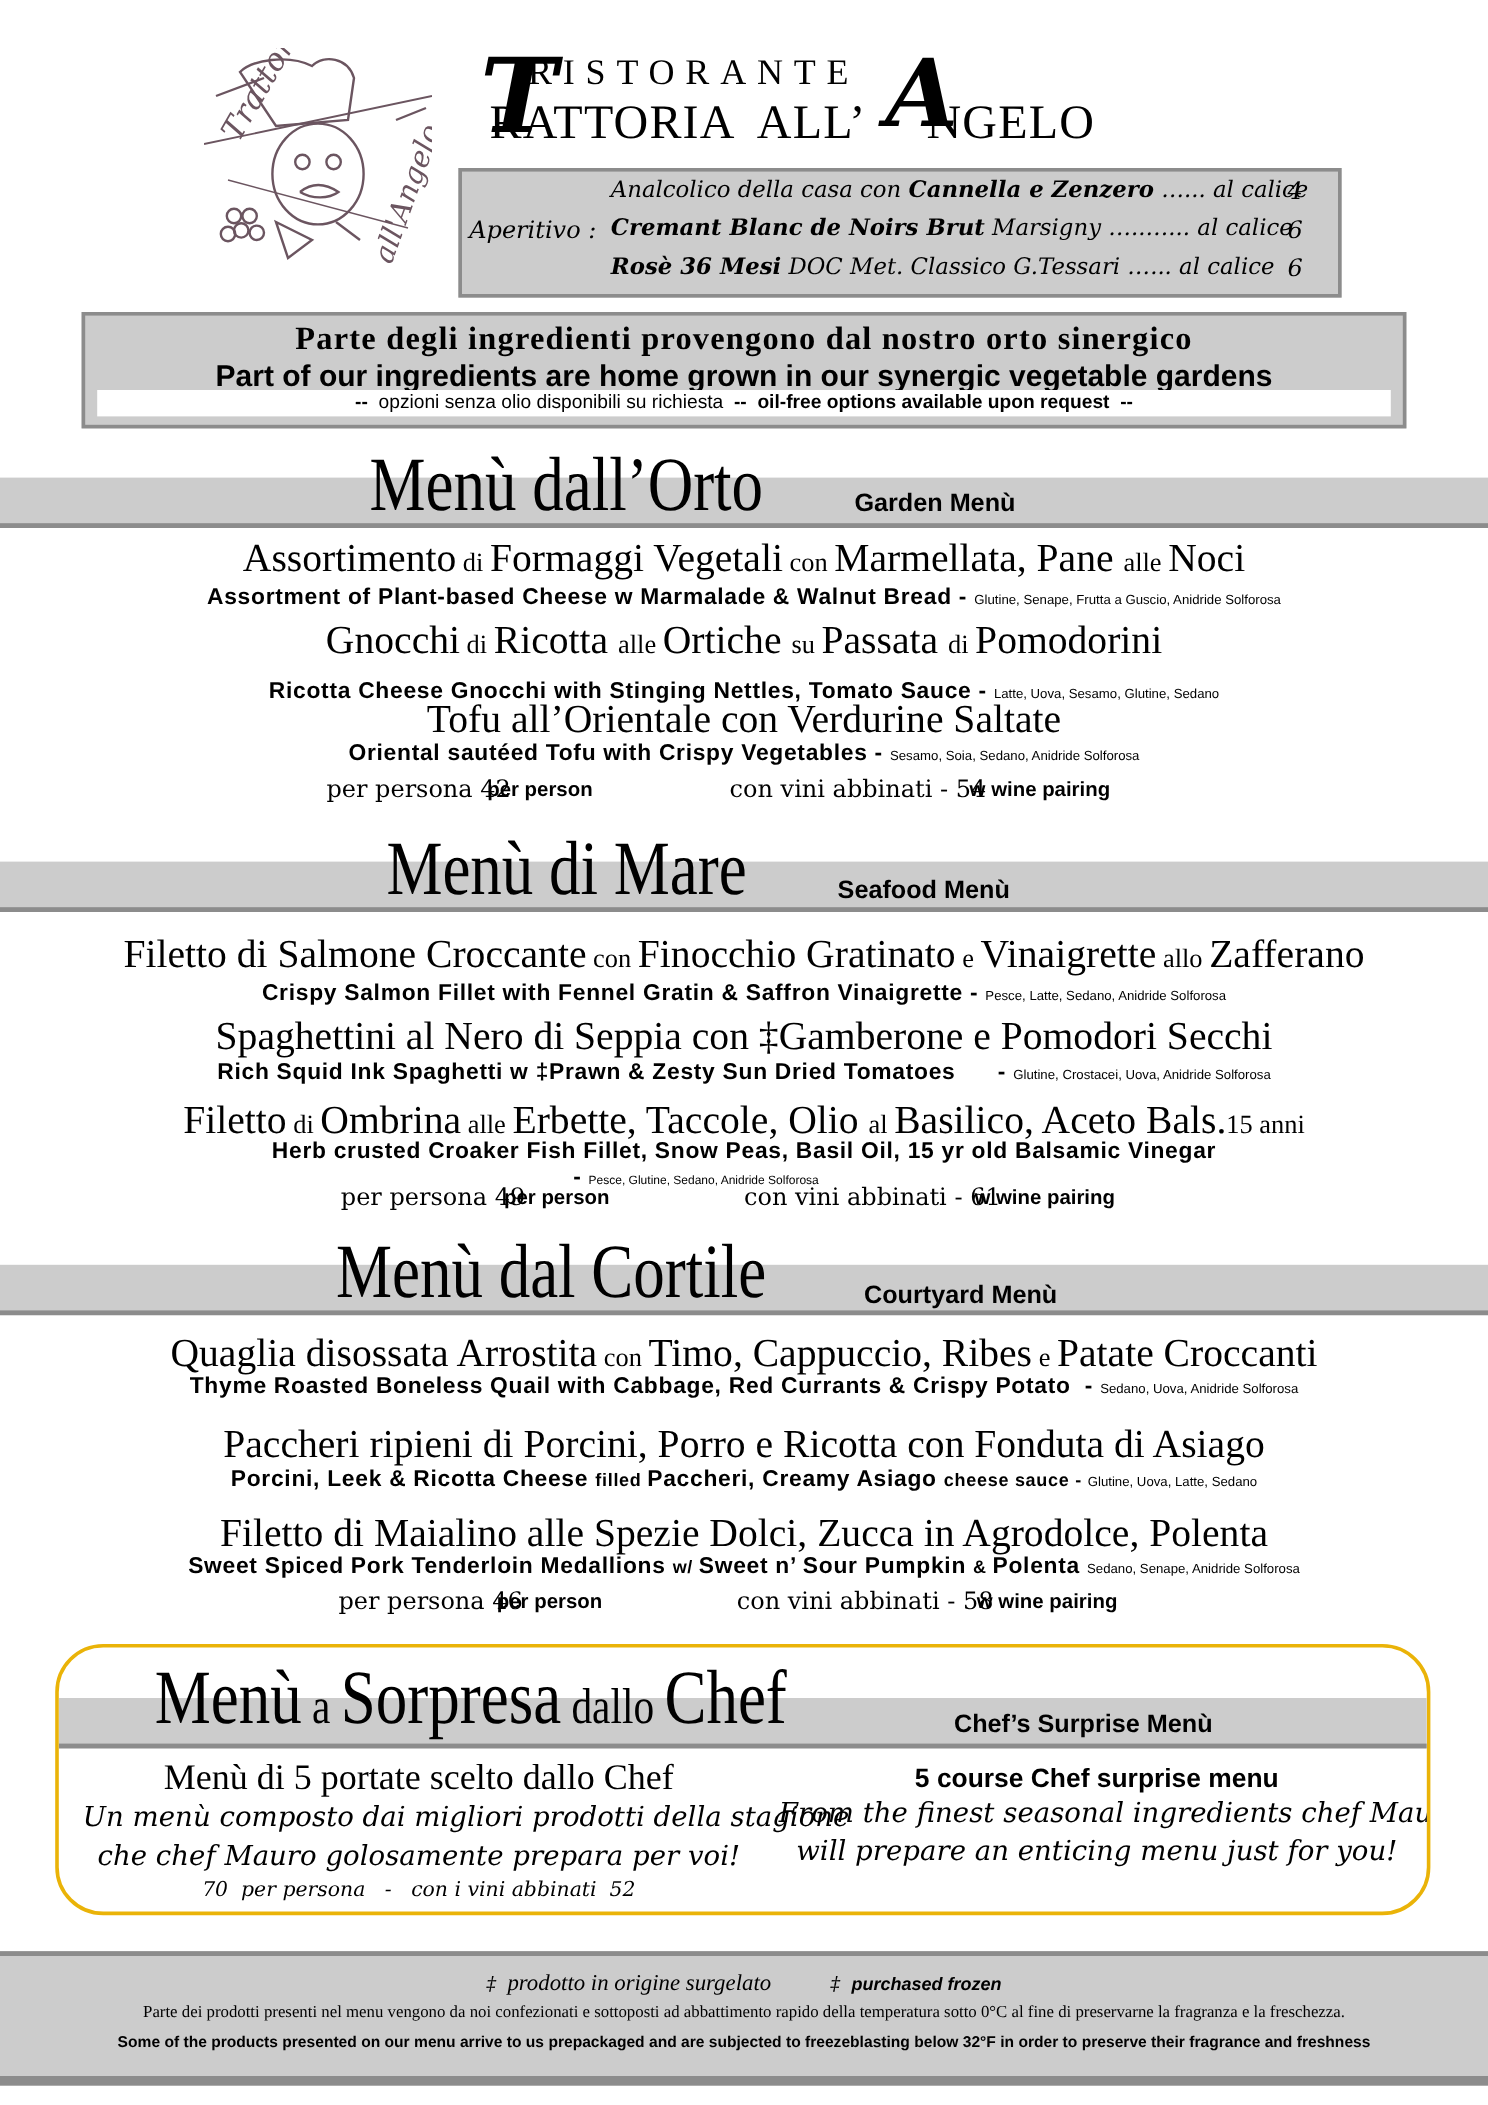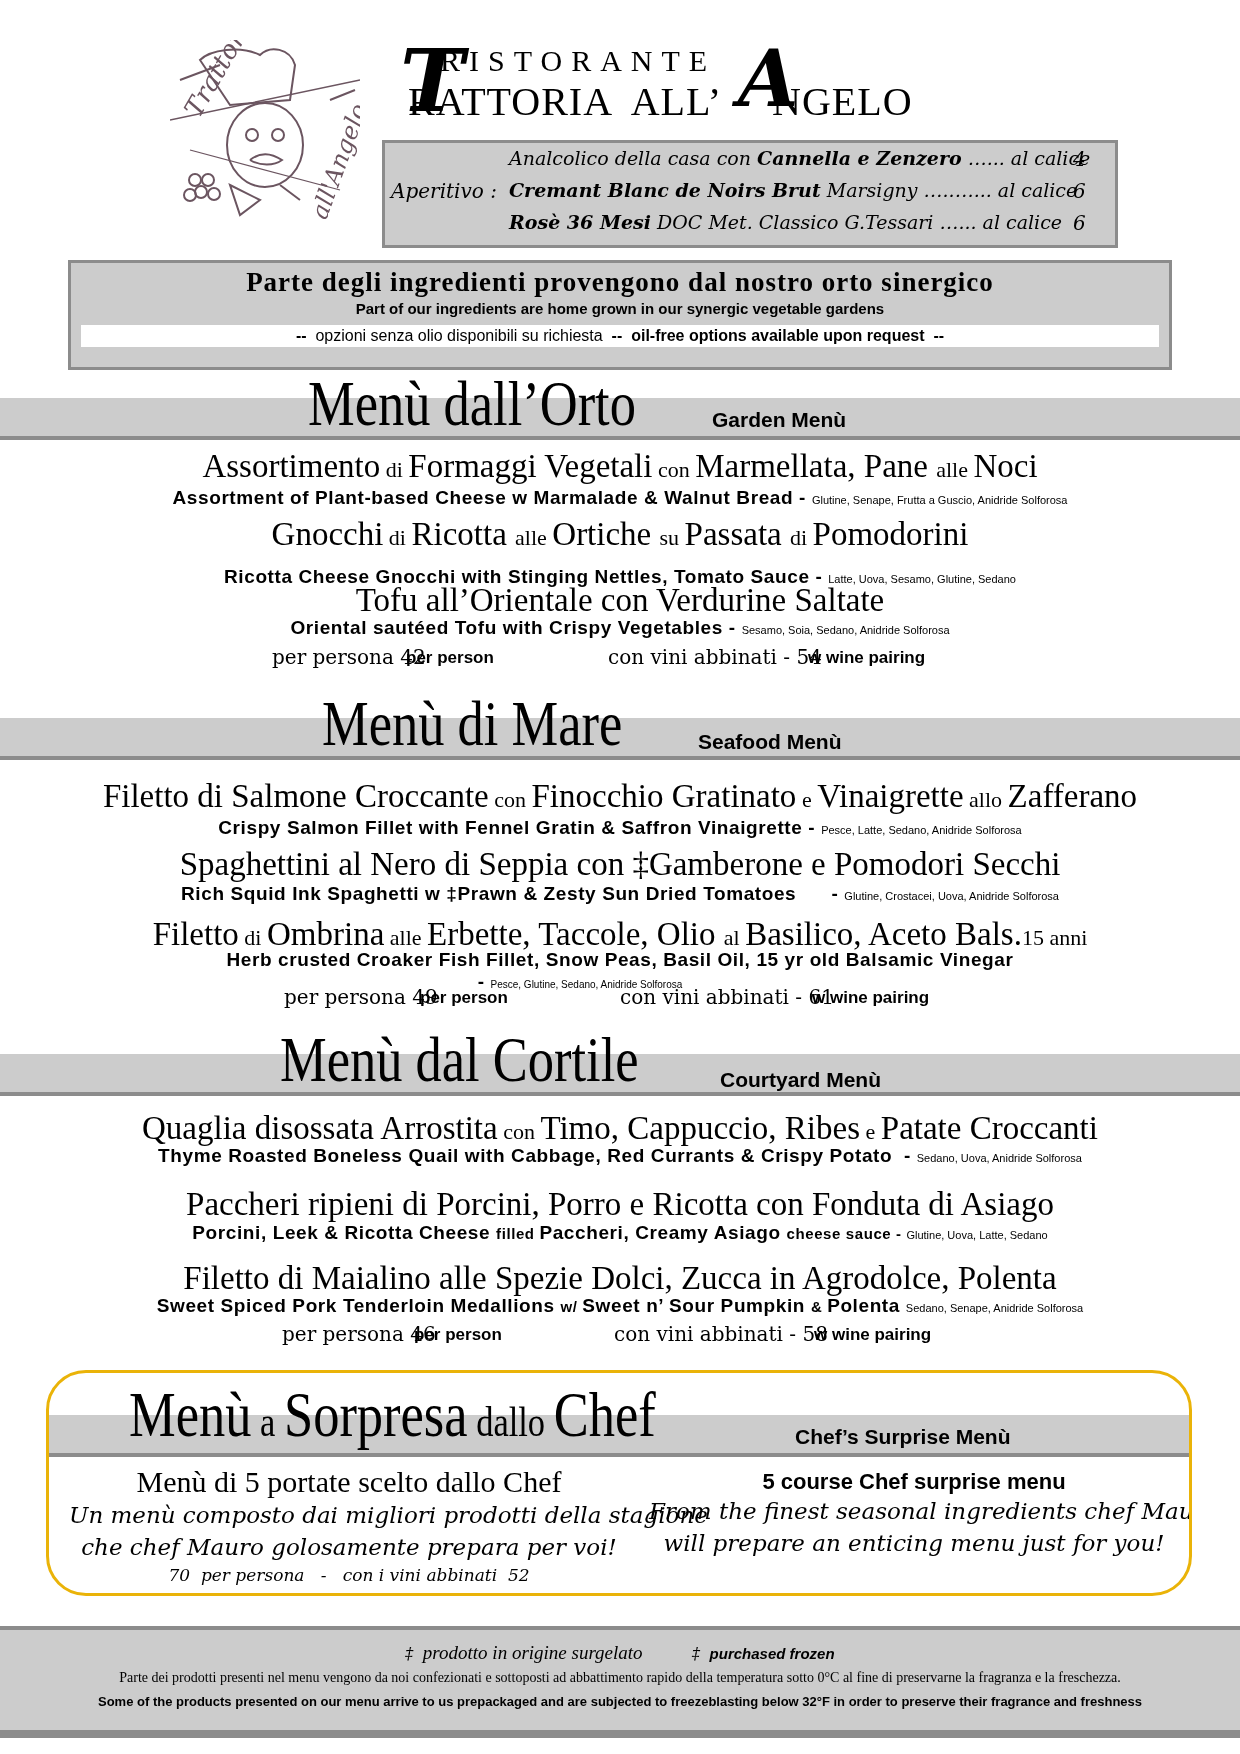--- a/index.html
+++ b/index.html
@@ -12,23 +12,23 @@
   .title-big { left: 408px; top: 78px; font-family: "Liberation Serif", serif; font-size: 40px; letter-spacing: 1px; }
   .title-T { left: 400px; top: 38px; font-family: "DejaVu Serif", serif; font-style: italic; font-weight: bold; font-size: 86px; line-height: 1; }
   .title-A { left: 738px; top: 40px; font-family: "DejaVu Serif", serif; font-style: italic; font-weight: bold; font-size: 78px; line-height: 1; }
 
   .aperitivo-box { left: 382px; top: 140px; width: 736px; height: 108px; background: #cccccc; border: 3px solid #8c8c8c; box-sizing: border-box; }
   .aperitivo-label { position: absolute; left: 6px; top: 36px; font-family: "DejaVu Serif", serif; font-style: italic; font-size: 20px; }
   .ap-row { position: absolute; left: 124px; font-family: "DejaVu Serif", serif; font-style: italic; font-size: 19px; white-space: nowrap; }
   .ap-row b { font-weight: bold; }
   .ap-price { position: absolute; left: 688px; font-family: "DejaVu Serif", serif; font-style: italic; font-size: 20px; }
 
-  .garden-box { left: 68px; top: 260px; width: 1104px; height: 110px; background: #cccccc; border: 3px solid #8c8c8c; box-sizing: border-box; text-align: center; }
+  .garden-box { left: 68px; top: 260px; width: 1104px; height: 97px; background: #cccccc; border: 3px solid #8c8c8c; box-sizing: border-box; text-align: center; }
   .garden-it { position: absolute; left: 0; right: 0; top: 4px; font-family: "Liberation Serif", serif; font-weight: bold; font-size: 27px; letter-spacing: 1px; }
-  .garden-en { position: absolute; left: 0; right: 0; top: 37px; font-family: "Liberation Sans", sans-serif; font-weight: bold; font-size: 15px; }
+  .garden-en { position: absolute; left: 0; right: 0; top: 37px; font-family: "Liberation Sans", sans-serif; font-weight: bold; font-size: 25px; }
   .garden-note { position: absolute; left: 10px; right: 10px; top: 62px; height: 22px; background: #ffffff; font-family: "Liberation Sans", sans-serif; font-size: 16px; line-height: 22px; }
   .garden-note .n-it { font-weight: normal; }
   .garden-note .n-en { font-weight: bold; }
 
   
   .sec-band { left: 0; width: 1240px; height: 38px; background: #cccccc; border-bottom: 4px solid #8c8c8c; }
   .sec-title { font-family: "Liberation Serif", serif; font-size: 64px; line-height: 1; transform: scaleX(0.82); transform-origin: left top; white-space: nowrap; }
   .sec-sub { font-family: "Liberation Sans", sans-serif; font-weight: bold; font-size: 21px; white-space: nowrap; }
 
   

